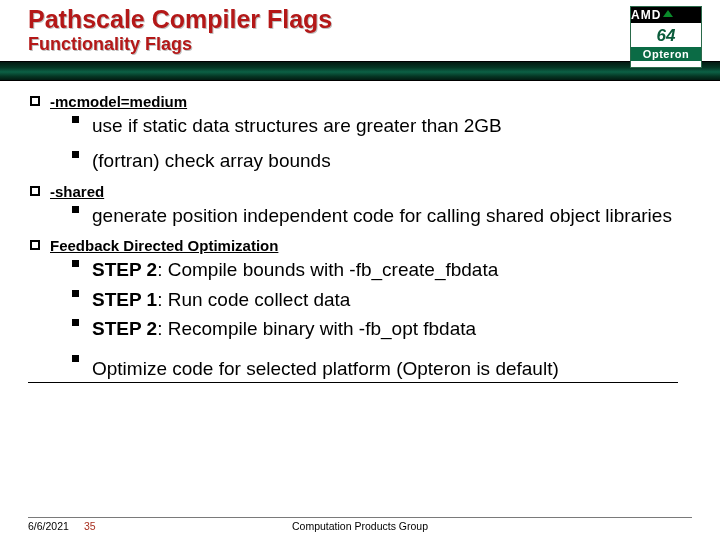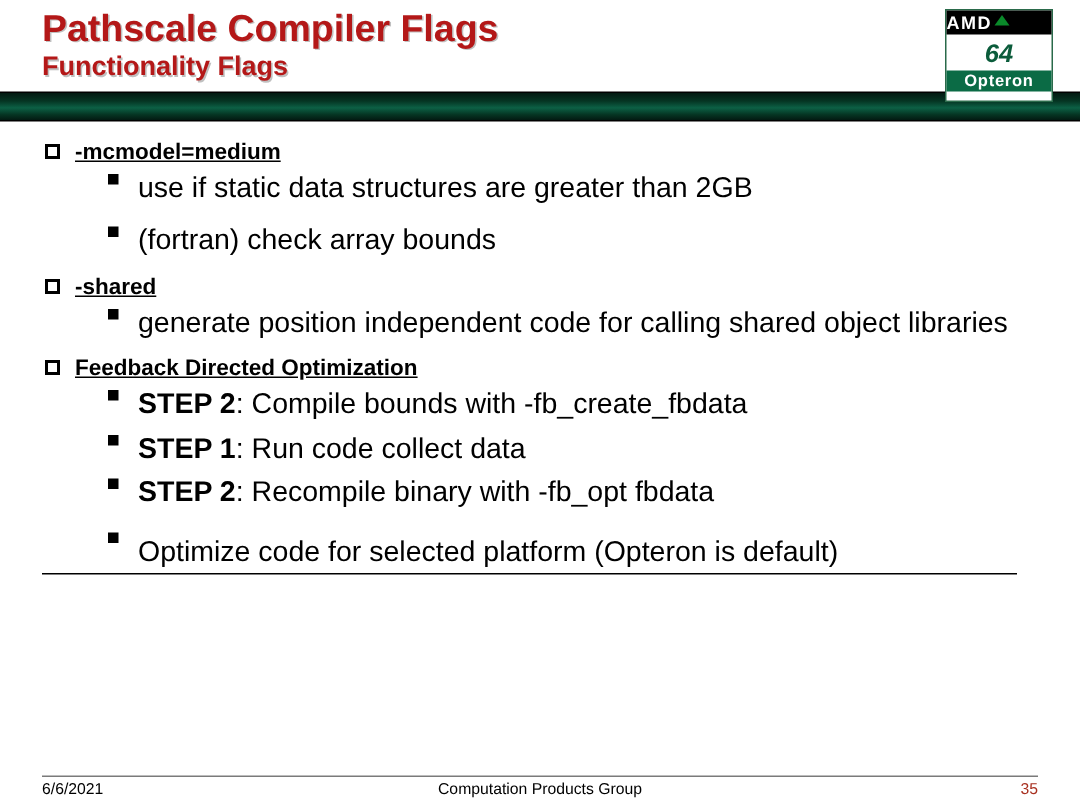--- a/index.html
+++ b/index.html
@@ -158,21 +158,20 @@
     box-sizing: border-box;
     padding: 0 28px 0 28px;
   }
   .footer-line {
     border-top: 1px solid #7a7a7a;
     height: 0;
     margin-bottom: 2px;
   }
   .footer-row {
     display: flex;
-    justify-content: space-between;
     align-items: center;
     font-size: 10.5px;
     color: #000;
     font-family: Verdana, sans-serif;
   }
   .footer-center {
     position: absolute;
     left: 50%;
     transform: translateX(-50%);
   }

